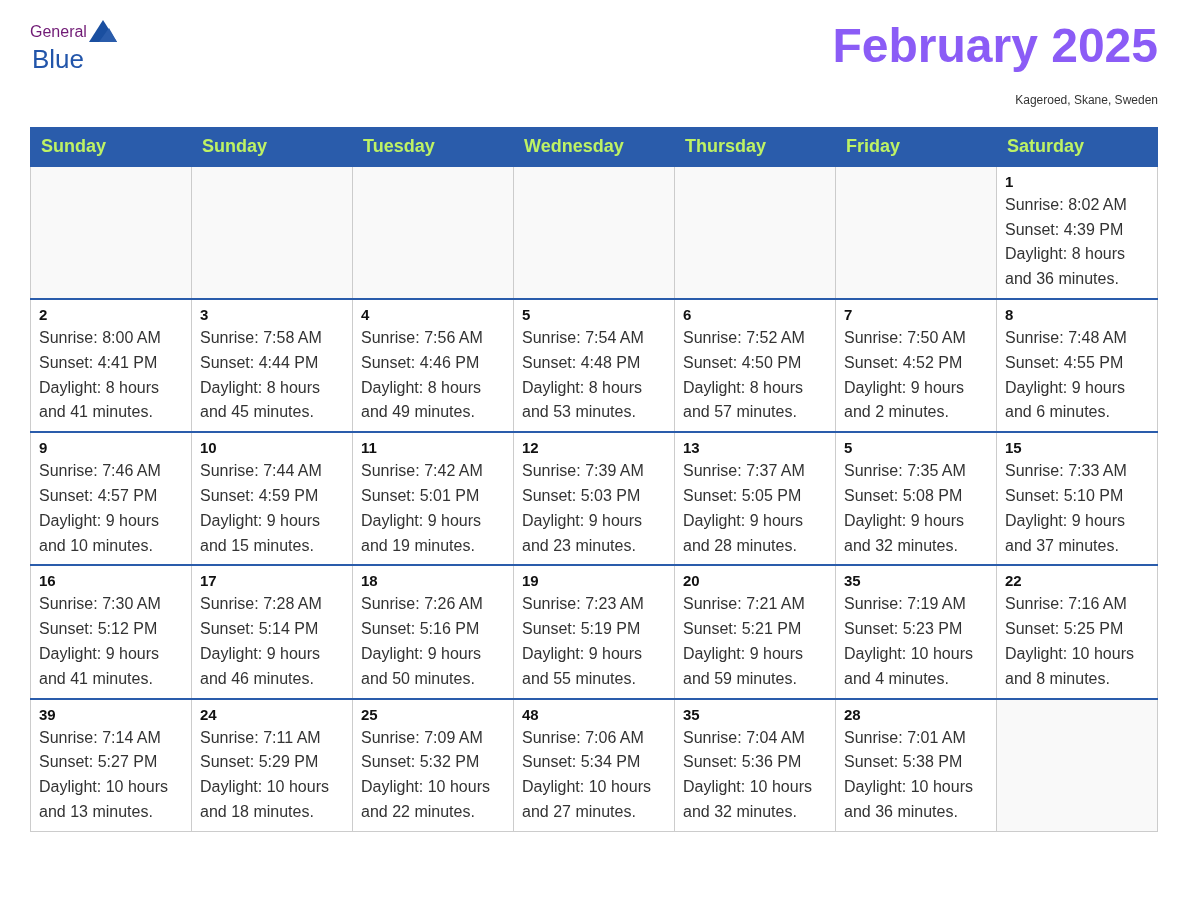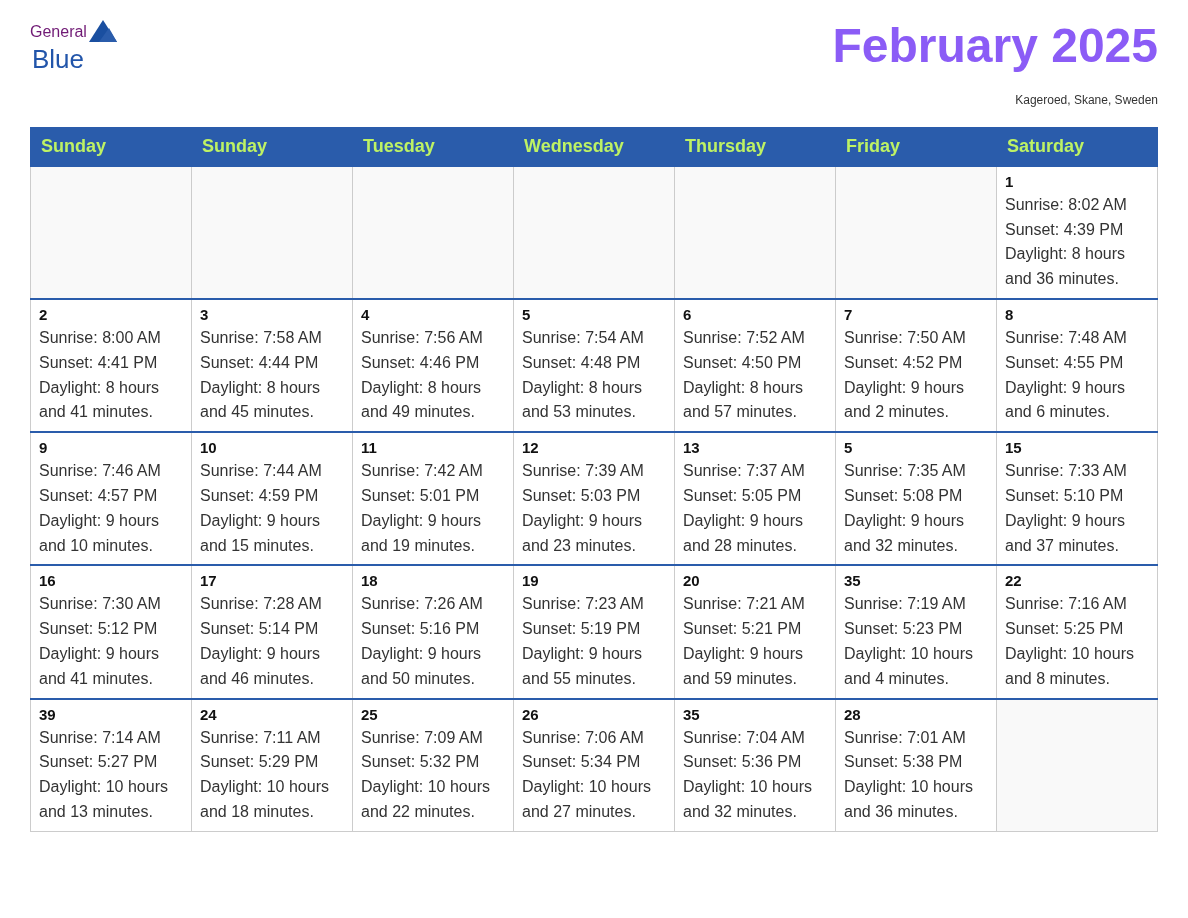--- a/index.html
+++ b/index.html
@@ -229,21 +229,21 @@
         </td>
         <td>
           <span class="day-number">24</span>
           <div class="day-info">Sunrise: 7:11 AM<br>Sunset: 5:29 PM<br>Daylight: 10 hours<br>and 18 minutes.</div>
         </td>
         <td>
           <span class="day-number">25</span>
           <div class="day-info">Sunrise: 7:09 AM<br>Sunset: 5:32 PM<br>Daylight: 10 hours<br>and 22 minutes.</div>
         </td>
         <td>
-          <span class="day-number">26</span>
+          <span class="day-number">48</span>
           <div class="day-info">Sunrise: 7:06 AM<br>Sunset: 5:34 PM<br>Daylight: 10 hours<br>and 27 minutes.</div>
         </td>
         <td>
           <span class="day-number">35</span>
           <div class="day-info">Sunrise: 7:04 AM<br>Sunset: 5:36 PM<br>Daylight: 10 hours<br>and 32 minutes.</div>
         </td>
         <td>
           <span class="day-number">28</span>
           <div class="day-info">Sunrise: 7:01 AM<br>Sunset: 5:38 PM<br>Daylight: 10 hours<br>and 36 minutes.</div>
         </td>

